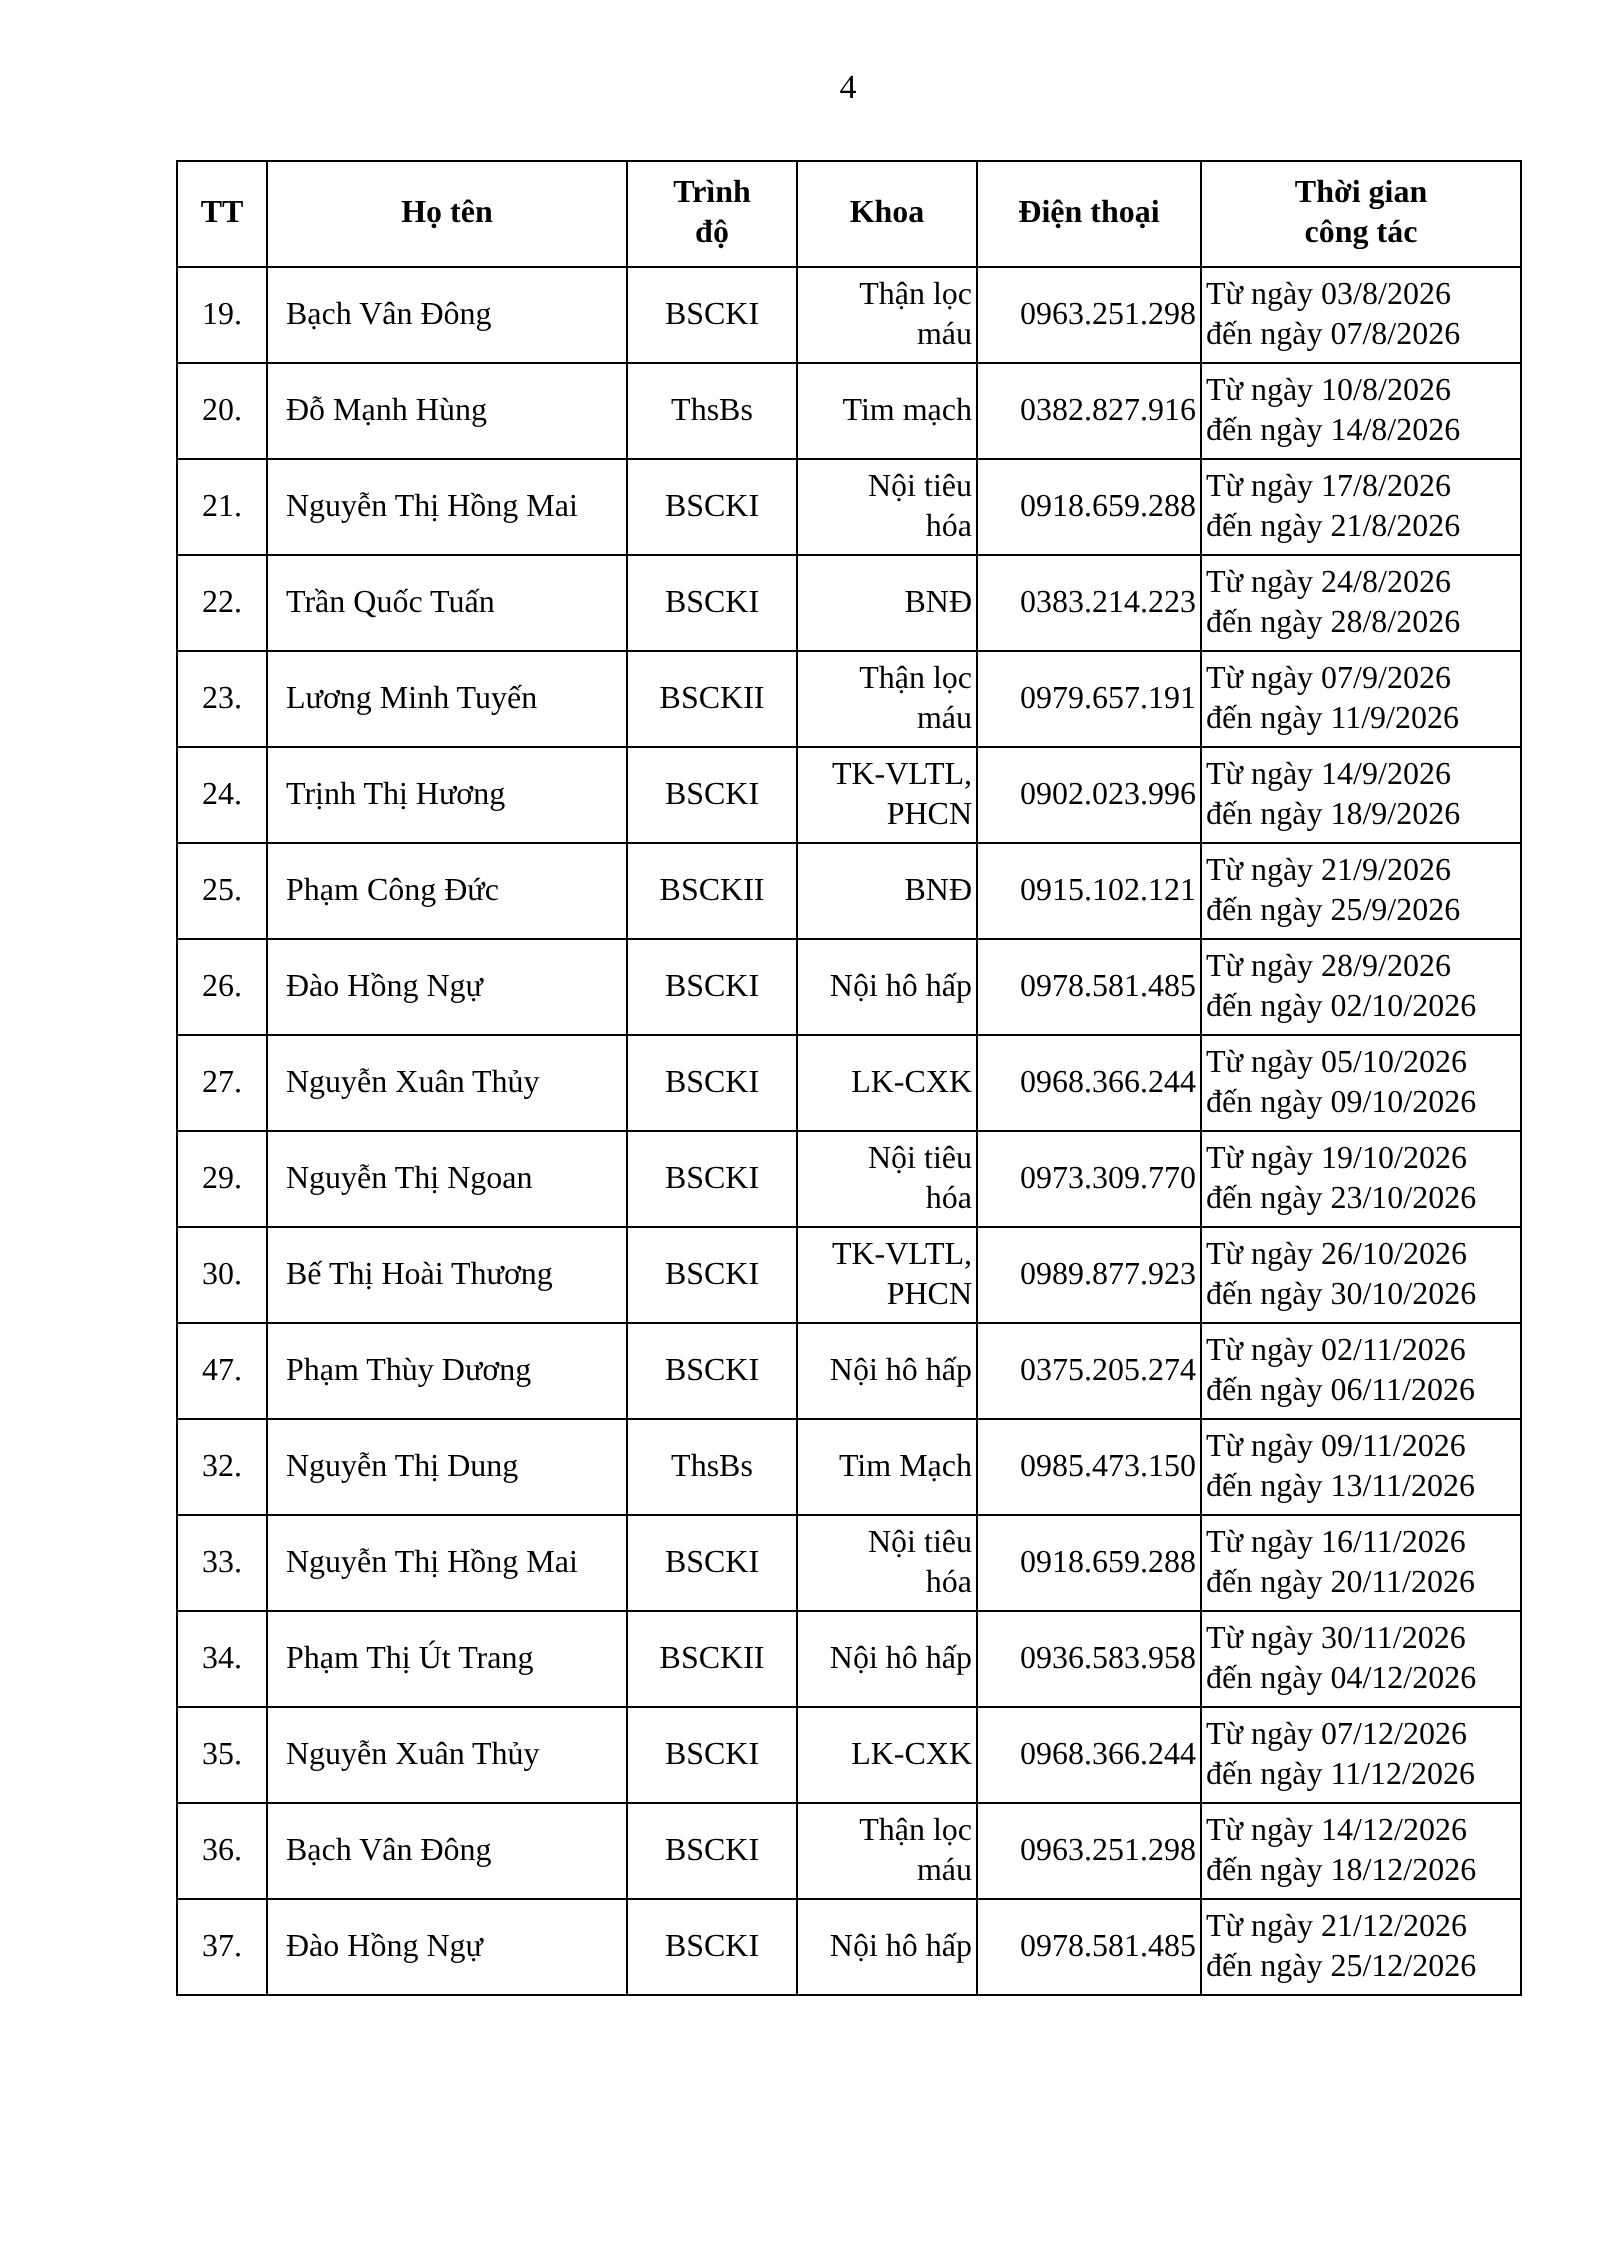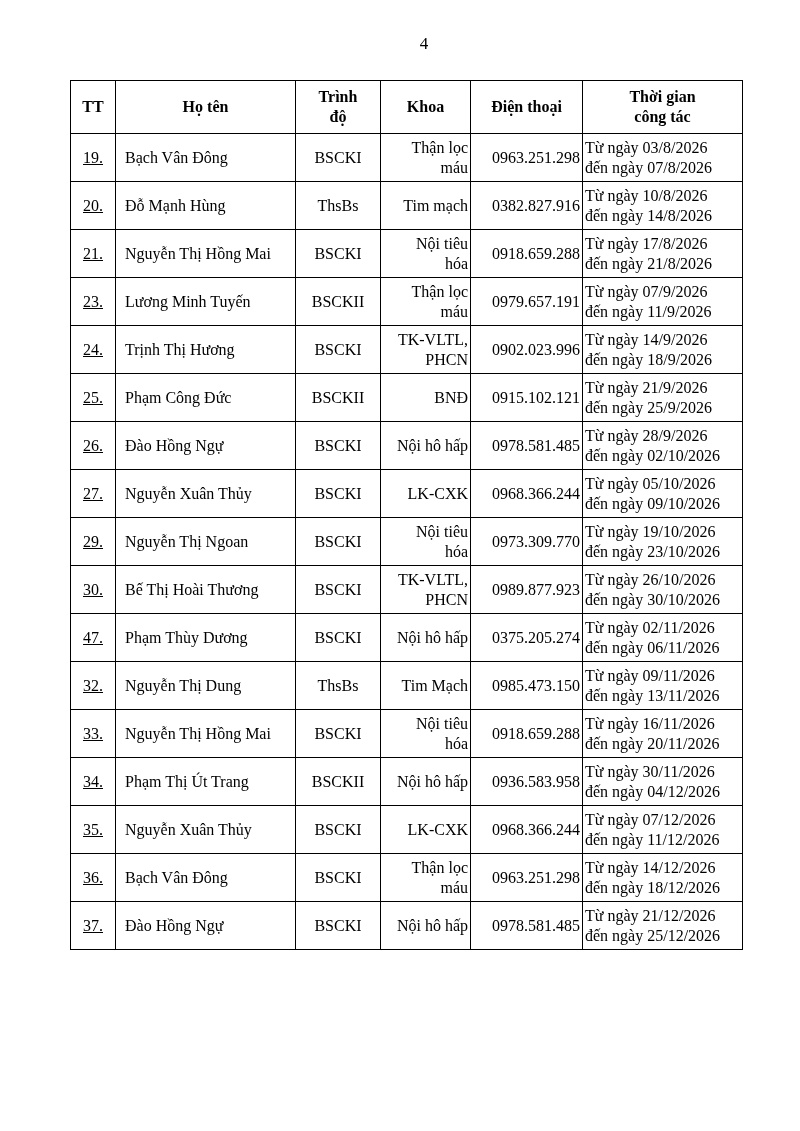--- a/index.html
+++ b/index.html
@@ -21,41 +21,41 @@
     position: absolute;
     top: 34px;
     left: 88px;
     width: 672px;
     text-align: center;
     font-size: 17px;
   }
   table.schedule {
     position: absolute;
     top: 80px;
-    left: 70px;
+    left: 88px;
     width: 672px;
     border-collapse: collapse;
     table-layout: fixed;
   }
   .schedule th, .schedule td {
     border: 1px solid #000000;
     vertical-align: middle;
     font-size: 16px;
     line-height: 1.25;
     overflow: hidden;
   }
   .schedule th {
     font-weight: bold;
     text-align: center;
     height: 53px;
     white-space: pre-line;
     padding: 2px;
   }
   .schedule td { height: 48px; padding: 2px; }
-  td.c-tt   { text-align: center; text-decoration: underline; }
+  td.c-tt   { text-align: center; }
   td.c-name { text-align: left; padding-left: 9px; }
   td.c-degree { text-align: center; }
   td.c-dept { text-align: right; white-space: pre-line; }
   td.c-phone { text-align: right; }
   td.c-time { text-align: left; }
   td.c-time .line { display: block; }
 </style>
 </head>
 <body>
 
@@ -114,20 +114,31 @@
       <td class="c-degree">BSCKI</td>
       <td class="c-dept">Nội tiêu
 hóa</td>
       <td class="c-phone">0918.659.288</td>
       <td class="c-time">
         <span class="line">Từ ngày 17/8/2026</span>
         <span class="line">đến ngày 21/8/2026</span>
       </td>
     </tr>
         <tr>
+      <td class="c-tt">22.</td>
+      <td class="c-name">Trần Quốc Tuấn</td>
+      <td class="c-degree">BSCKI</td>
+      <td class="c-dept">BNĐ</td>
+      <td class="c-phone">0383.214.223</td>
+      <td class="c-time">
+        <span class="line">Từ ngày 24/8/2026</span>
+        <span class="line">đến ngày 28/8/2026</span>
+      </td>
+    </tr>
+        <tr>
       <td class="c-tt">23.</td>
       <td class="c-name">Lương Minh Tuyến</td>
       <td class="c-degree">BSCKII</td>
       <td class="c-dept">Thận lọc
 máu</td>
       <td class="c-phone">0979.657.191</td>
       <td class="c-time">
         <span class="line">Từ ngày 07/9/2026</span>
         <span class="line">đến ngày 11/9/2026</span>
       </td>

